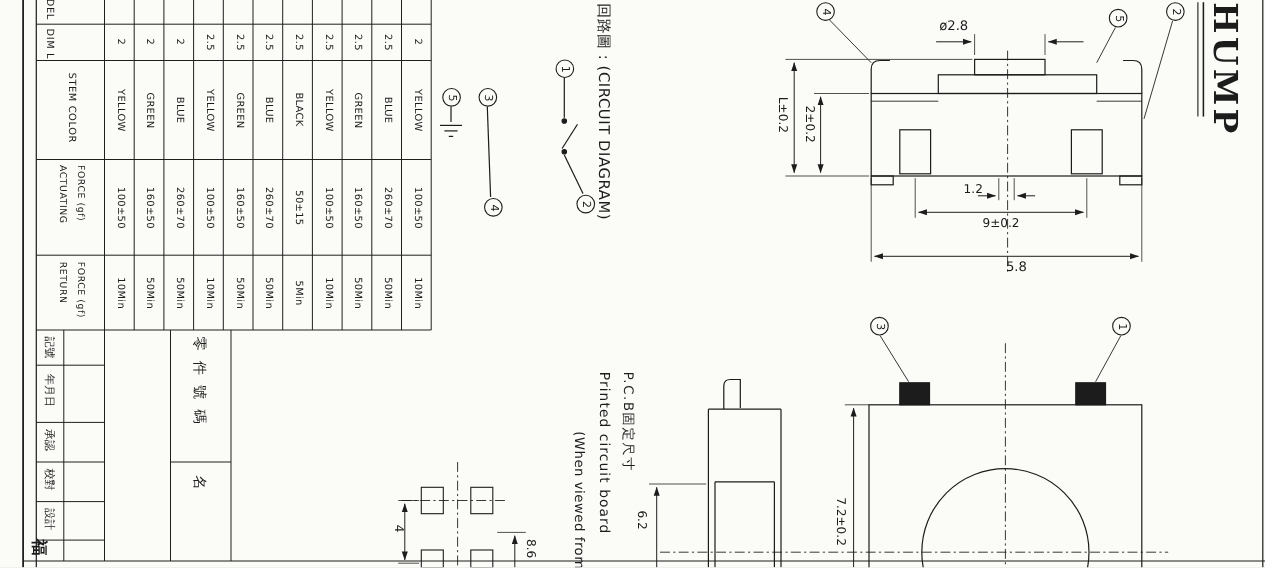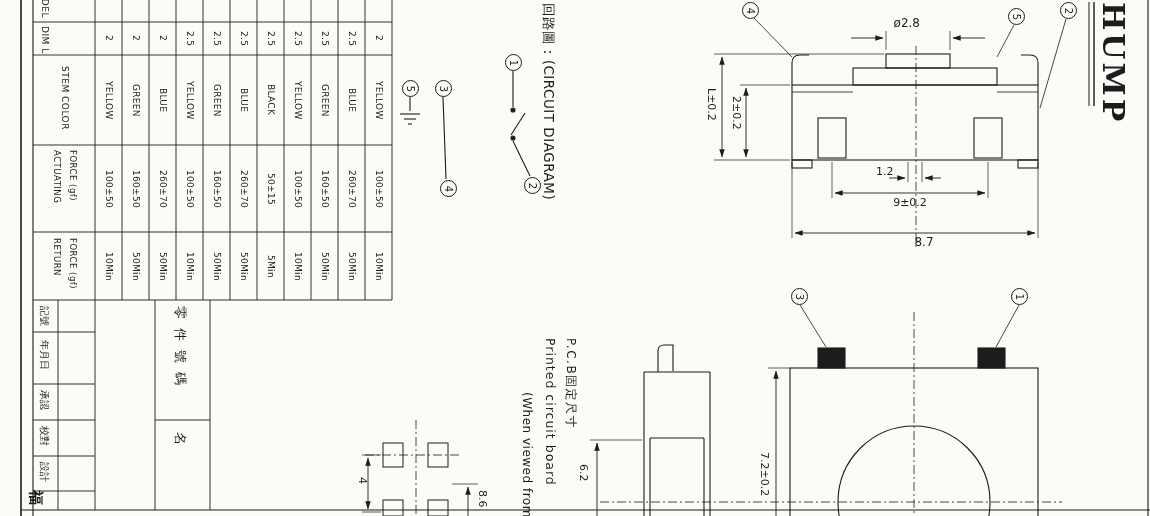--- a/index.html
+++ b/index.html
@@ -265,24 +265,24 @@
   <div class="circ" style="left:505px;top:54px;">
       <span class="cd">1</span>
     </div>
   <div class="circ" style="left:440px;top:180px;">
       <span class="cd">4</span>
     </div>
   <div class="circ" style="left:524px;top:177px;">
       <span class="cd">2</span>
     </div>
 
-  <div class="ht" style="left:864px;top:17px;width:56px;text-align:right;font-size:12px;">ø2.8</div>
+  <div class="ht" style="left:839px;top:17px;width:56px;text-align:center;font-size:12px;">ø2.8</div>
   <div class="ht" style="left:876px;top:166px;font-size:11px;">1.2</div>
   <div class="ht" style="left:880px;top:197px;width:60px;text-align:center;font-size:11px;">9±0.2</div>
-  <div class="ht" style="left:902px;top:236px;width:44px;text-align:center;font-size:12px;">8.7</div>
+  <div class="ht" style="left:902px;top:236px;width:44px;text-align:center;font-size:12px;">5.8</div>
   <div class="vt" style="left:706px;top:88px;font-size:11px;">L±0.2</div>
   <div class="vt" style="left:731px;top:96px;font-size:11px;">2±0.2</div>
 
   <div class="circ" style="left:742px;top:2px;">
       <span class="cd">4</span>
     </div>
   <div class="circ" style="left:1008px;top:8px;">
       <span class="cd">5</span>
     </div>
   <div class="circ" style="left:1060px;top:2px;">

